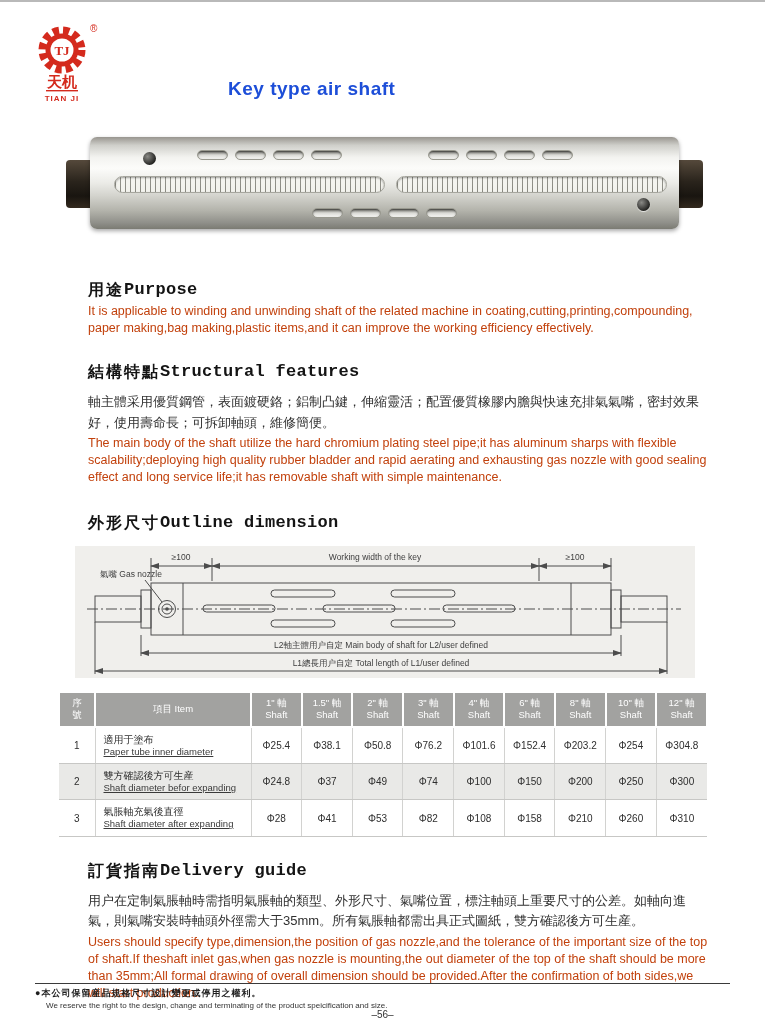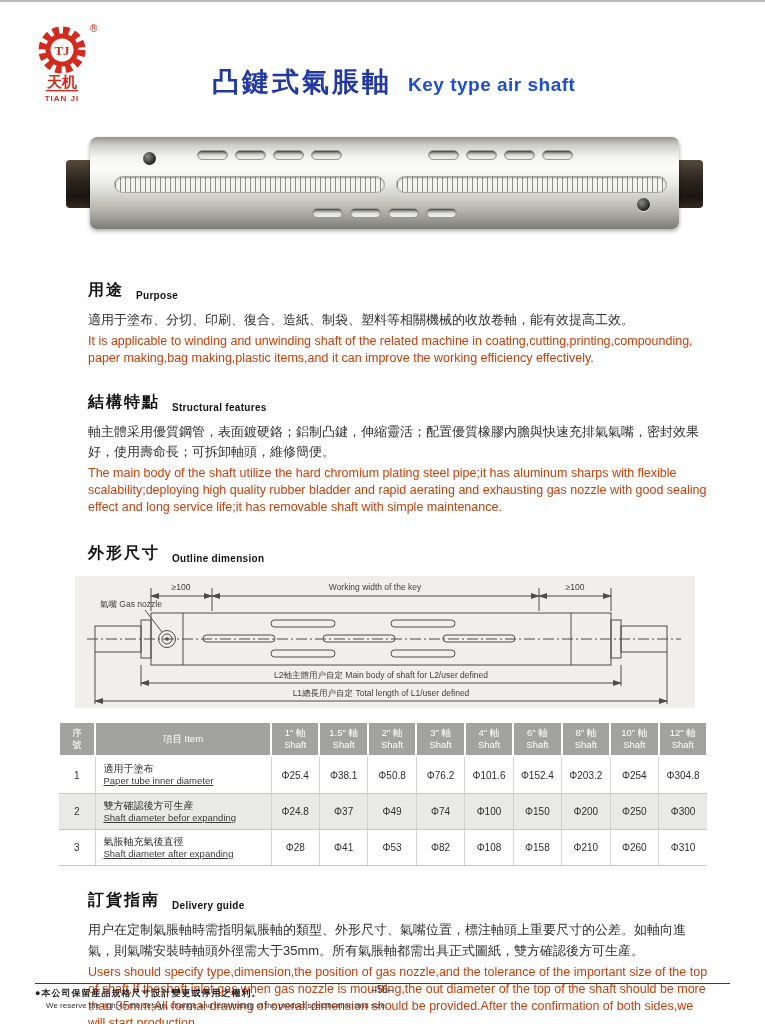--- a/index.html
+++ b/index.html
@@ -31,57 +31,57 @@
   .slot { width:31px; height:10px; border-radius:5px; border:1px solid #99998f;
     background:linear-gradient(180deg,#70706a 0%,#dadad5 50%,#f6f6f3 100%);
     box-shadow:inset 0 1px 2px rgba(0,0,0,0.45); }
   .rulers { position:absolute; top:42%; left:4%; right:2%; height:17px; display:flex; gap:11px; }
   .ruler { flex:1; border-radius:9px; border:1px solid #a6a69e;
     background:repeating-linear-gradient(90deg, rgba(70,70,60,0.55) 0 1px, rgba(245,245,240,0.9) 1px 5px);
     box-shadow:inset 0 1px 2px rgba(0,0,0,0.35); }
 
   
   .section { margin-left:88px; margin-right:55px; }
-  .sec-head { display:flex; align-items:flex-end; gap:12px; font-weight:bold; color:#141414; }
+  .sec-head { display:flex; align-items:flex-start; gap:0; font-weight:bold; color:#141414;font-family:Liberation Mono, monospace; }
   .sec-head .zh { font-size:16px; letter-spacing:2px; }
-  .sec-head .en { font-size:10px; letter-spacing:0.3px; }
+  .sec-head .en { font-size:17px; letter-spacing:0.3px; }
   .p-zh { font-size:13px; color:#303030; line-height:1.6; margin-top:9px; }
   .p-en { font-size:12.5px; color:#c2410c; line-height:1.35; margin-top:2px; }
   .sec-purpose { margin-top:44px; }
   .sec-features { margin-top:25px; }
   .sec-outline { margin-top:27px; }
   .sec-params { margin-top:24px; }
   .sec-delivery { margin-top:24px; }
 
   
   .diagram-wrap { margin:12px 70px 0 75px; }
   .diagram { display:block; background:#f0efec; }
   .diagram text { font-family:"Liberation Sans", sans-serif; fill:#3d3d3d; }
   .diagram .dim { font-size:8.5px; }
   .diagram line, .diagram rect.shape { stroke:#4c4c4c; fill:none; stroke-width:1; }
 
   
   .param-table { border-collapse:collapse; margin:13px 0 0 58px; width:650px; table-layout:fixed; }
   .param-table th { background:#a2a2a0; color:#fff; font-weight:normal; font-size:9.5px; line-height:1.3;
     border:2px solid #fff; padding:4px 1px; text-align:center; }
   .param-table th.seq-col { width:36px; }
-  .param-table th.item-col { width:176px; }
+  .param-table th.item-col { width:156px; }
   .param-table td { font-size:10px; color:#2e2e2e; text-align:center; padding:5px 1px; height:30px;
     border-bottom:1px solid #c7c7c5; border-left:1px solid #d2d2d0; }
   .param-table td:first-child { border-left:none; }
   .param-table td.item { text-align:left; padding-left:8px; line-height:1.3; }
   .param-table td.item .izh { font-size:10px; }
   .param-table td.item .ien { font-size:9.5px; color:#3a3a3a;text-decoration:underline; }
   .param-table tr.alt td { background:#e9e9e7; }
 
   
   .footer { position:absolute; left:35px; right:35px; bottom:14px; border-top:1.5px solid #3a3a3a; padding-top:3px; }
   .footer .note-zh { font-size:9px; font-weight:bold; color:#1e1e1e; letter-spacing:1px; }
   .footer .note-en { font-size:8px; color:#333; margin-left:11px; margin-top:1px; }
-  .footer .pageno { position:absolute; left:0; right:0; text-align:center; top:0; font-size:10px; color:#333; }
+  .footer .pageno { position:absolute; left:0; right:0; text-align:center; top:25px; font-size:10px; color:#333; }
 </style>
 </head>
 <body>
 
 <div class="page">
   <div class="top-rule"></div>
 
   <div class="header">
     <svg class="logo" viewBox="0 0 92 88">
       <g>
@@ -89,21 +89,20 @@
         <circle cx="42" cy="30" r="16.5" fill="#d42a1d"></circle>
         <circle cx="42" cy="30" r="11.5" fill="#ffffff"></circle>
         <text x="42" y="35" text-anchor="middle" font-family="Liberation Serif, serif" font-size="13" font-weight="bold" fill="#d42a1d">TJ</text>
       </g>
       <text x="70" y="12" font-size="10" fill="#d42a1d">®</text>
       <text x="42" y="67" text-anchor="middle" font-size="15" font-weight="bold" fill="#d42a1d">天机</text>
       <rect x="26" y="70" width="32" height="1.4" fill="#d42a1d"></rect>
       <text x="42" y="81" text-anchor="middle" font-size="8" font-weight="bold" letter-spacing="1" fill="#d42a1d">TIAN JI</text>
     </svg>
     <div class="title-block">
-      <span class="title-zh">凸鍵式氣脹軸</span>
       <span class="title-en">Key type air shaft</span>
     </div>
   </div>
 
   <div class="photo">
     <div class="end-block left"></div>
     <div class="end-block right"></div>
     <div class="shaft-body">
       <div class="hole tl"></div>
       <div class="hole br"></div>
@@ -134,21 +133,20 @@
           </div>
       </div>
     </div>
   </div>
 
   <div class="section sec-purpose">
     <div class="sec-head">
       <span class="zh">用途</span>
       <span class="en">Purpose</span>
     </div>
-    <div class="p-zh">適用于塗布、分切、印刷、復合、造紙、制袋、塑料等相關機械的收放卷軸，能有效提高工效。</div>
     <div class="p-en">It is applicable to winding and unwinding shaft of the related machine in coating,cutting,printing,compounding, paper making,bag making,plastic items,and it can improve the working efficiency effectively.</div>
   </div>
 
   <div class="section sec-features">
     <div class="sec-head">
       <span class="zh">結構特點</span>
       <span class="en">Structural features</span>
     </div>
     <div class="p-zh">軸主體采用優質鋼管，表面鍍硬鉻；鋁制凸鍵，伸縮靈活；配置優質橡膠内膽與快速充排氣氣嘴，密封效果好，使用壽命長；可拆卸軸頭，維修簡便。</div>
     <div class="p-en">The main body of the shaft utilize the hard chromium plating steel pipe;it has aluminum sharps with flexible scalability;deploying high quality rubber bladder and rapid aerating and exhausting gas nozzle with good sealing effect and long service life;it has removable shaft with simple maintenance.</div>

